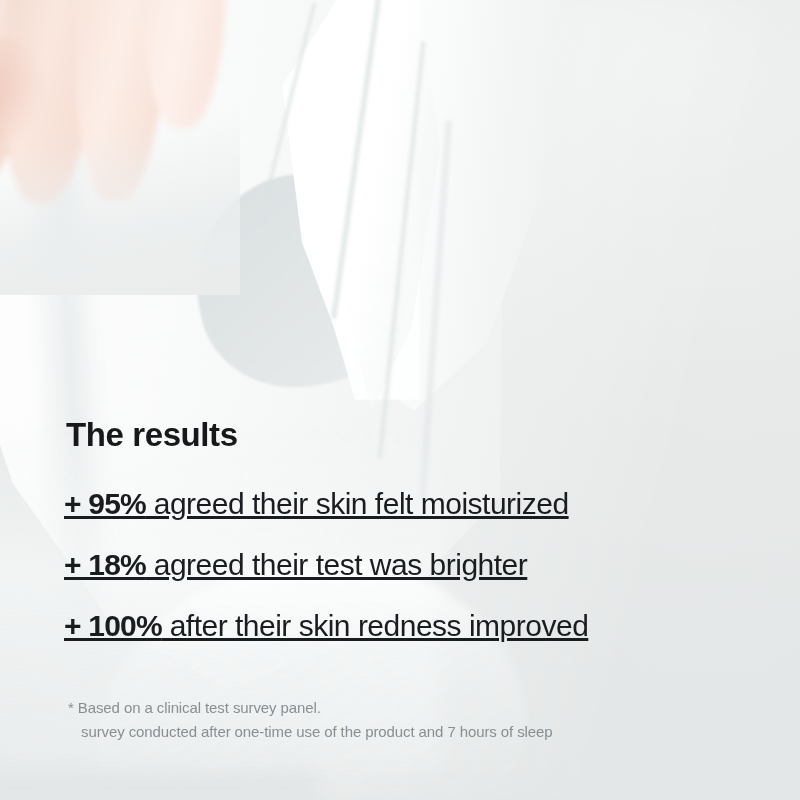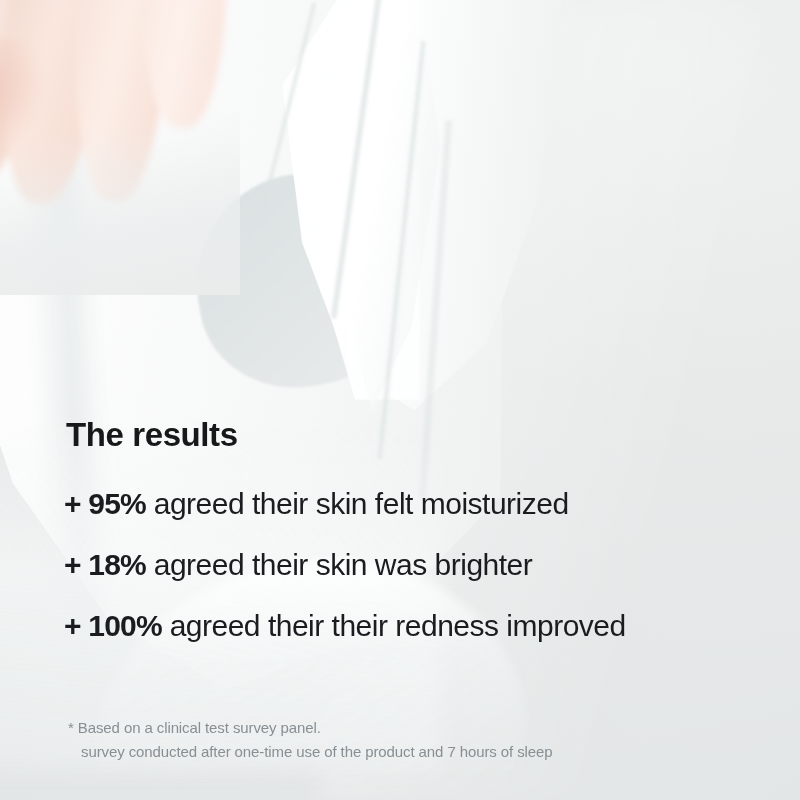--- a/index.html
+++ b/index.html
@@ -240,31 +240,32 @@
     width: 700px;
   }
 
   .claim {
     font-size: 30px;
     color: #1a1d1f;
     letter-spacing: -0.5px;
     white-space: nowrap;
     margin-bottom: 27px;
     font-weight: 400;
+    text-decoration: underline;
   }
 
   .claim .metric {
     font-weight: 700;
     letter-spacing: -0.8px;
   }
 
   .footnote {
     position: absolute;
     left: 68px;
-    top: 716px;
+    top: 696px;
     color: #888f92;
     font-size: 15px;
     line-height: 1.62;
     letter-spacing: -0.1px;
   }
 
   .footnote .fn-line2 {
     display: block;
     padding-left: 13px;
   }
@@ -305,25 +306,25 @@
 
     <div class="headline">The results</div>
 
     <div class="claims">
 
       <div class="claim">
         <span class="metric">+ 95%</span><span> agreed their skin felt moisturized</span>
       </div>
 
       <div class="claim">
-        <span class="metric">+ 18%</span><span> agreed their skin was brighter</span>
+        <span class="metric">+ 18%</span><span> agreed their test was brighter</span>
       </div>
 
       <div class="claim">
-        <span class="metric">+ 100%</span><span> agreed their their redness improved</span>
+        <span class="metric">+ 100%</span><span> after their skin redness improved</span>
       </div>
 
     </div>
 
     <div class="footnote">
       <span class="fn-line1">* Based on a clinical test survey panel.</span>
       <span class="fn-line2">survey conducted after one-time use of the product and 7 hours of sleep</span>
     </div>
 
   </div>

